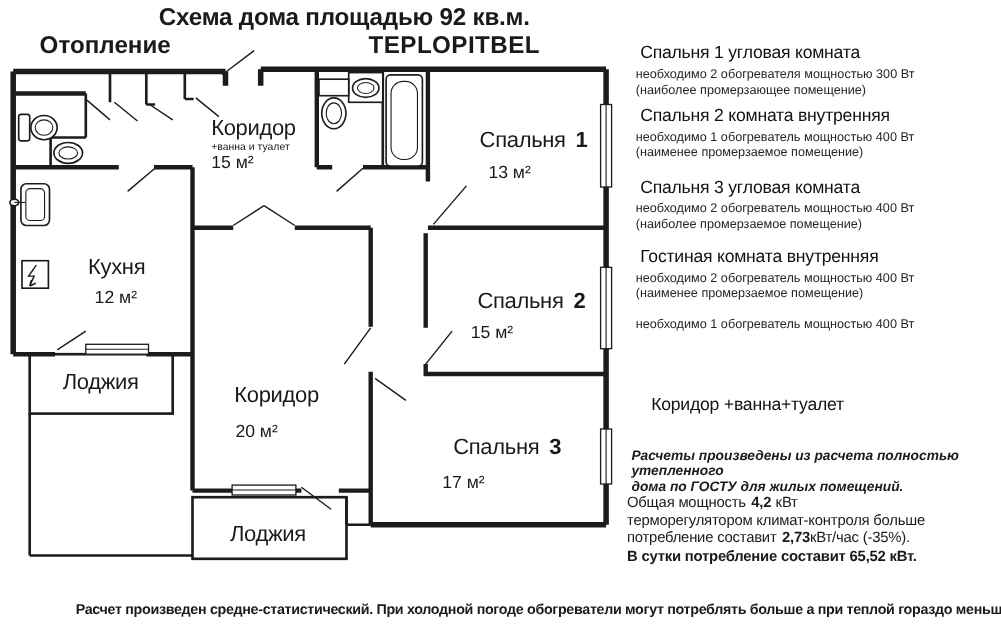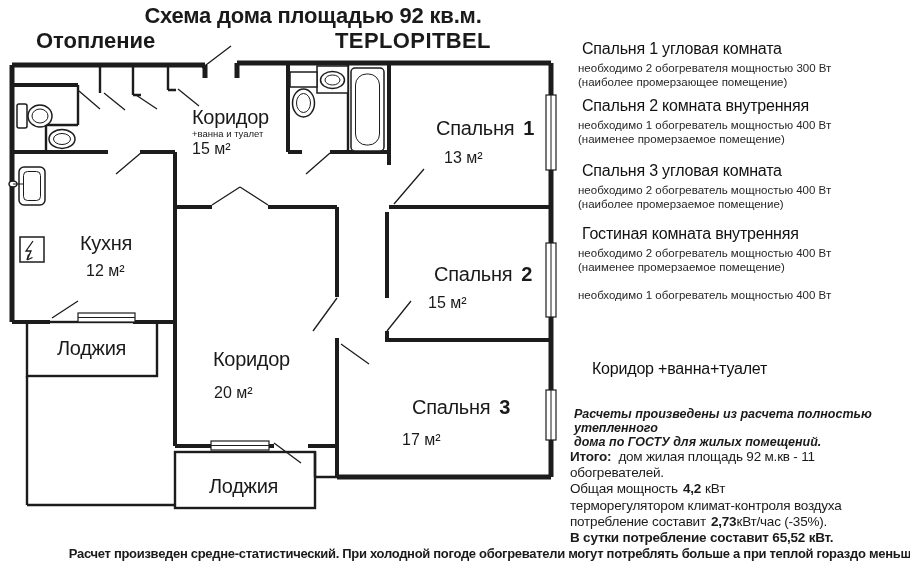--- a/index.html
+++ b/index.html
@@ -178,25 +178,22 @@
 </div>
 <div class="spec" style="top:358px;">
   <div class="spec-title indent">Коридор +ванна+туалет</div>
   <div class="spec-note"></div>
 </div>
 
 <div class="abs summary">
   <div class="basis">Расчеты произведены из расчета полностью утепленного</div>
   <div class="basis">дома по ГОСТУ для жилых помещений.</div>
   <div class="sline">
-    <span class="b mr7">Итого:</span><span>дом жилая площадь 92 м.кв - 11 обогревателей.</span>
-  </div>
-  <div class="sline">
     <span class="mr5">Общая мощность</span><span class="b mr4">4,2</span><span>кВт</span>
   </div>
-  <div class="sline">терморегулятором климат-контроля воздуха</div>
+  <div class="sline">терморегулятором климат-контроля больше</div>
   <div class="sline">
     <span class="mr5">потребление  составит</span><span class="b">2,73</span><span>кВт/час (-35%).</span>
   </div>
   <div class="sline b">В сутки потребление составит 65,52 кВт.</div>
 </div>
 
 <div class="abs footer">Расчет произведен средне-статистический. При холодной погоде обогреватели могут потреблять больше а при теплой гораздо меньше.</div>
 
 </body></html>

